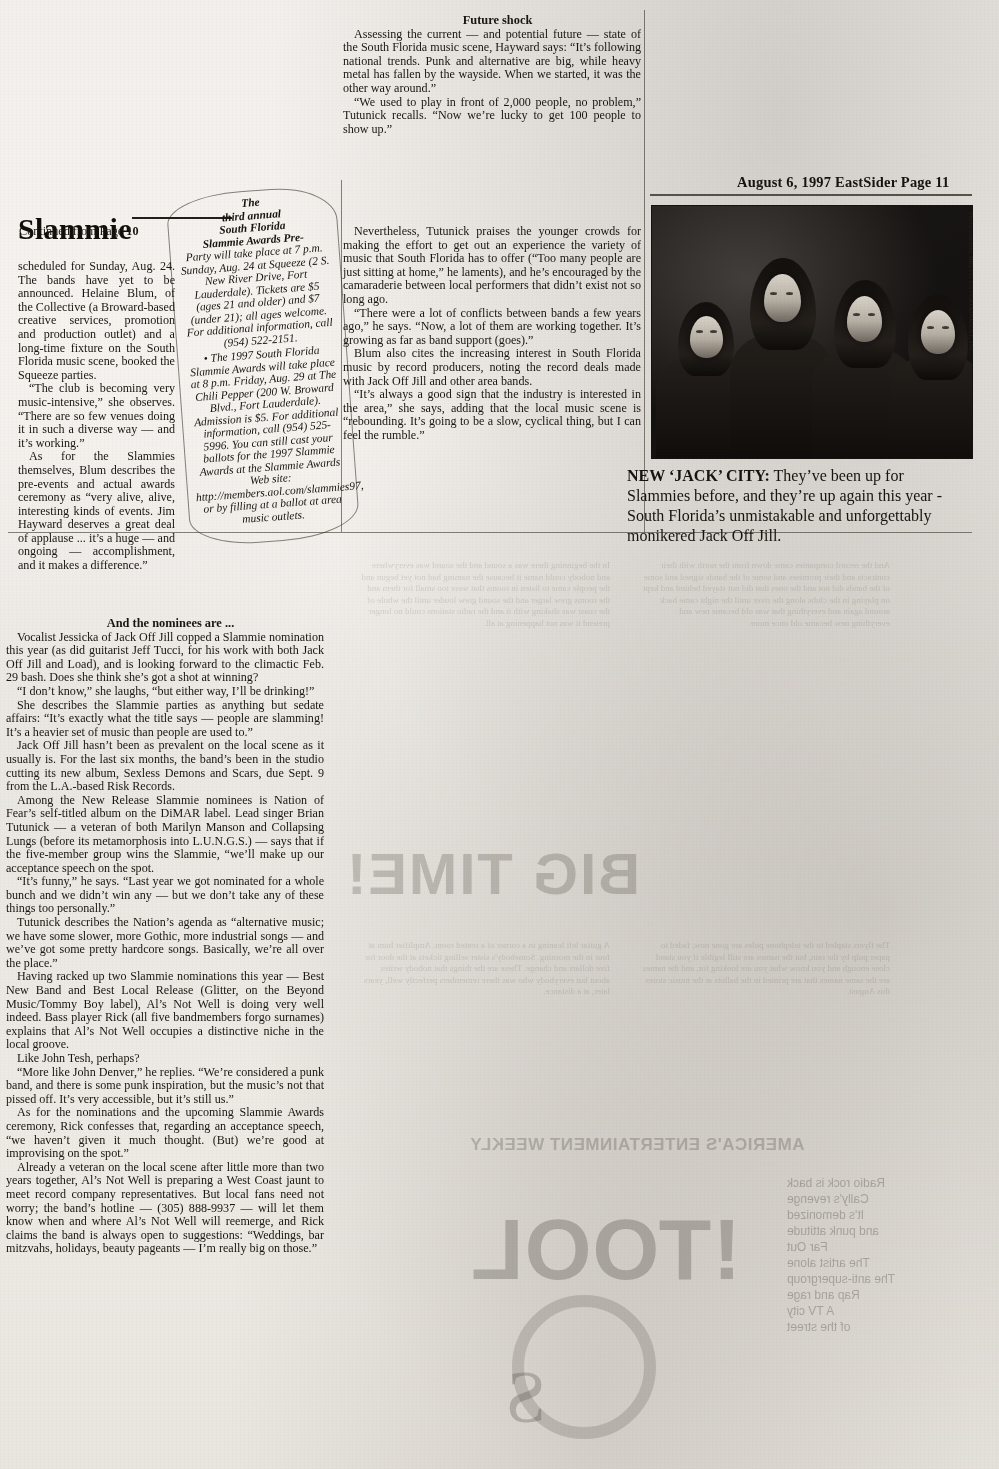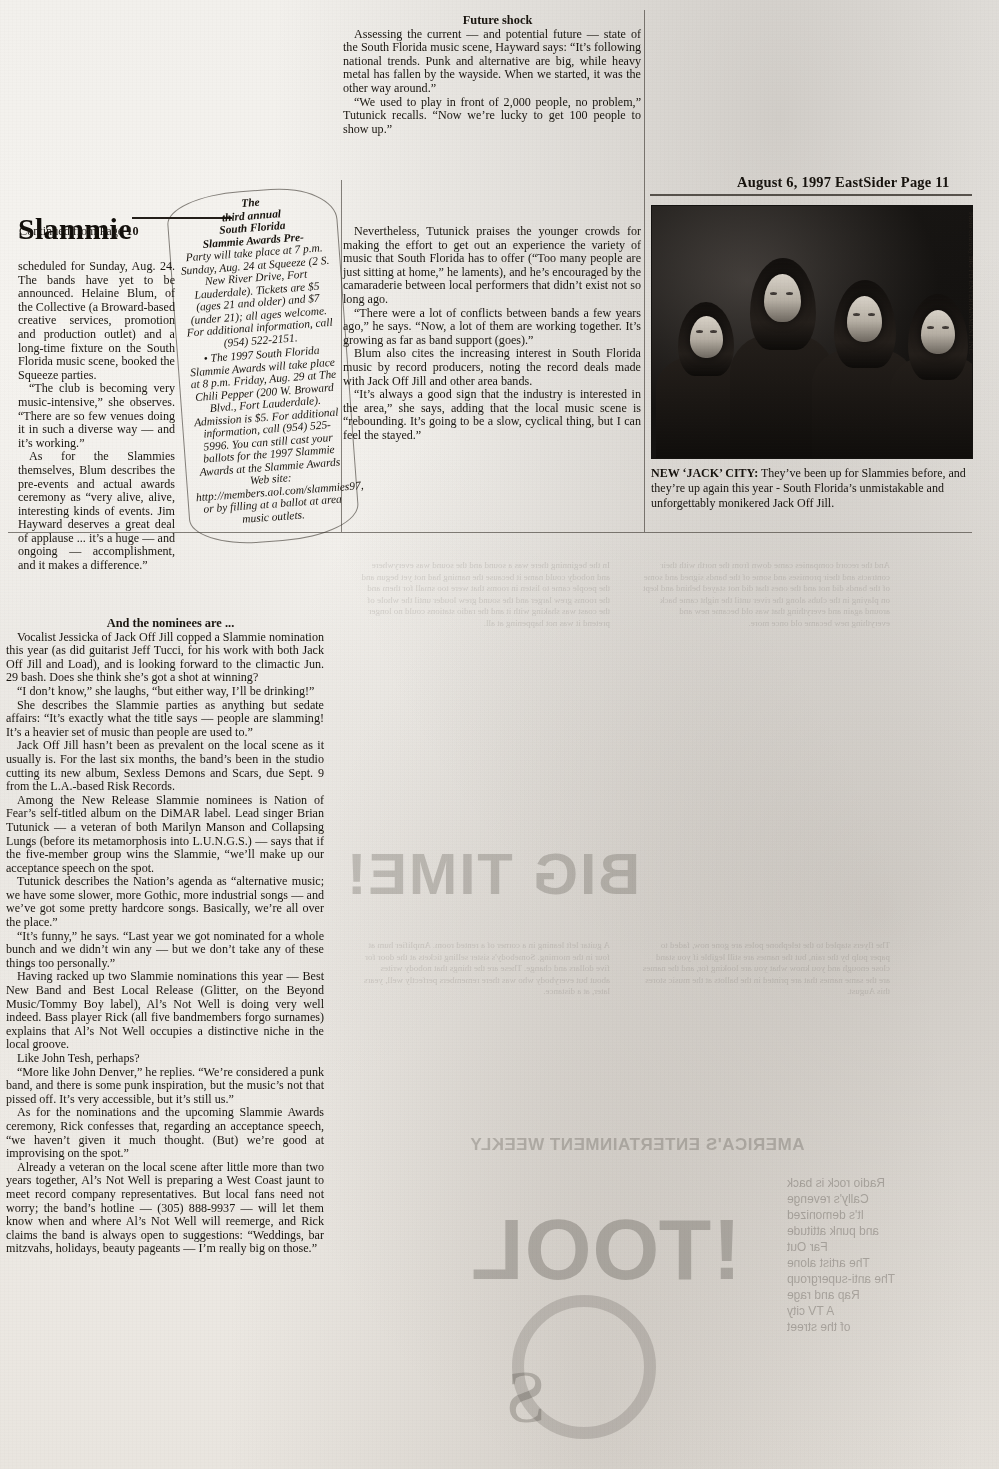--- a/index.html
+++ b/index.html
@@ -165,24 +165,24 @@
     left: 975px; top: 212px;
     font-size: 6.6px;
     letter-spacing: .2px;
     color: #2a241e;
     transform: rotate(90deg);
     transform-origin: left top;
     white-space: nowrap;
   }
   #caption {
     position: absolute;
-    left: 651px; top: 466px;
+    left: 627px; top: 466px;
     width: 322px;
-    font-size: 12px;
-    line-height: 15px;
+    font-size: 16px;
+    line-height: 20px;
     color: #17130e;
   }
   #caption .bd { font-weight: bold; }
 
   
   .ghost {
     position: absolute;
     color: rgba(60,54,48,.22);
     font-family: "Liberation Sans", sans-serif;
     font-weight: bold;
@@ -295,45 +295,45 @@
   <div class="hrule" style="left:8px; top:532px; width:964px;"></div>
 
   <div class="col" id="col1" style="left:18px; top:260px; width:157px;">
     <p class="noind">scheduled for Sunday, Aug. 24. The bands have yet to be announced. Helaine Blum, of the Collective (a Broward-based creative services, promotion and production outlet) and a long-time fixture on the South Florida music scene, booked the Squeeze parties.</p>
     <p>“The club is becoming very music-intensive,” she observes. “There are so few venues doing it in such a diverse way — and it’s working.”</p>
     <p>As for the Slammies themselves, Blum describes the pre-events and actual awards ceremony as “very alive, alive, interesting kinds of events. Jim Hayward deserves a great deal of applause ... it’s a huge — and ongoing — accomplishment, and it makes a difference.”</p>
   </div>
 
   <div class="col" id="col1b" style="left:6px; top:617px; width:318px;">
     <p class="hd">And the nominees are ...</p>
-    <p>Vocalist Jessicka of Jack Off Jill copped a Slammie nomination this year (as did guitarist Jeff Tucci, for his work with both Jack Off Jill and Load), and is looking forward to the climactic Jun. 29 bash. Does she think she’s got a shot at winning?</p>
+    <p>Vocalist Jessicka of Jack Off Jill copped a Slammie nomination this year (as did guitarist Jeff Tucci, for his work with both Jack Off Jill and Load), and is looking forward to the climactic Feb. 29 bash. Does she think she’s got a shot at winning?</p>
     <p>“I don’t know,” she laughs, “but either way, I’ll be drinking!”</p>
     <p>She describes the Slammie parties as anything but sedate affairs: “It’s exactly what the title says — people are slamming! It’s a heavier set of music than people are used to.”</p>
     <p>Jack Off Jill hasn’t been as prevalent on the local scene as it usually is. For the last six months, the band’s been in the studio cutting its new album, Sexless Demons and Scars, due Sept. 9 from the L.A.-based Risk Records.</p>
     <p>Among the New Release Slammie nominees is Nation of Fear’s self-titled album on the DiMAR label. Lead singer Brian Tutunick — a veteran of both Marilyn Manson and Collapsing Lungs (before its metamorphosis into L.U.N.G.S.) — says that if the five-member group wins the Slammie, “we’ll make up our acceptance speech on the spot.</p>
+    <p>“It’s funny,” he says. “Last year we got nominated for a whole bunch and we didn’t win any — but we don’t take any of these things too personally.”</p>
     <p>Tutunick describes the Nation’s agenda as “alternative music; we have some slower, more Gothic, more industrial songs — and we’ve got some pretty hardcore songs. Basically, we’re all over the place.”</p>
-    <p>“It’s funny,” he says. “Last year we got nominated for a whole bunch and we didn’t win any — but we don’t take any of these things too personally.”</p>
     <p>Having racked up two Slammie nominations this year — Best New Band and Best Local Release (Glitter, on the Beyond Music/Tommy Boy label), Al’s Not Well is doing very well indeed. Bass player Rick (all five bandmembers forgo surnames) explains that Al’s Not Well occupies a distinctive niche in the local groove.</p>
     <p>Like John Tesh, perhaps?</p>
     <p>“More like John Denver,” he replies. “We’re considered a punk band, and there is some punk inspiration, but the music’s not that pissed off. It’s very accessible, but it’s still us.”</p>
     <p>As for the nominations and the upcoming Slammie Awards ceremony, Rick confesses that, regarding an acceptance speech, “we haven’t given it much thought. (But) we’re good at improvising on the spot.”</p>
     <p>Already a veteran on the local scene after little more than two years together, Al’s Not Well is preparing a West Coast jaunt to meet record company representatives. But local fans need not worry; the band’s hotline — (305) 888-9937 — will let them know when and where Al’s Not Well will reemerge, and Rick claims the band is always open to suggestions: “Weddings, bar mitzvahs, holidays, beauty pageants — I’m really big on those.”</p>
   </div>
 
   <div class="col" id="col2" style="left:343px; top:14px; width:298px;">
     <p class="hd">Future shock</p>
     <p>Assessing the current — and potential future — state of the South Florida music scene, Hayward says: “It’s following national trends. Punk and alternative are big, while heavy metal has fallen by the wayside. When we started, it was the other way around.”</p>
     <p>“We used to play in front of 2,000 people, no problem,” Tutunick recalls. “Now we’re lucky to get 100 people to show up.”</p>
   </div>
 
   <div class="col" id="col3" style="left:343px; top:225px; width:298px;">
     <p>Nevertheless, Tutunick praises the younger crowds for making the effort to get out an experience the variety of music that South Florida has to offer (“Too many people are just sitting at home,” he laments), and he’s encouraged by the camaraderie between local performers that didn’t exist not so long ago.</p>
     <p>“There were a lot of conflicts between bands a few years ago,” he says. “Now, a lot of them are working together. It’s growing as far as band support (goes).”</p>
     <p>Blum also cites the increasing interest in South Florida music by record producers, noting the record deals made with Jack Off Jill and other area bands.</p>
-    <p>“It’s always a good sign that the industry is interested in the area,” she says, adding that the local music scene is “rebounding. It’s going to be a slow, cyclical thing, but I can feel the stayed.”</p>
+    <p>“It’s always a good sign that the industry is interested in the area,” she says, adding that the local music scene is “rebounding. It’s going to be a slow, cyclical thing, but I can feel the rumble.”</p>
   </div>
 
   <div id="photo">
 
     <div class="body" style="left:4px; top:150px; width:96px; height:110px;"></div>
     <div class="hair" style="left:26px; top:96px; width:56px; height:74px;"></div>
     <div class="face" style="left:38px; top:110px; width:33px; height:42px;"></div>
     <div class="eye" style="left:44px; top:124px;"></div>
     <div class="eye" style="left:58px; top:124px;"></div>
 

